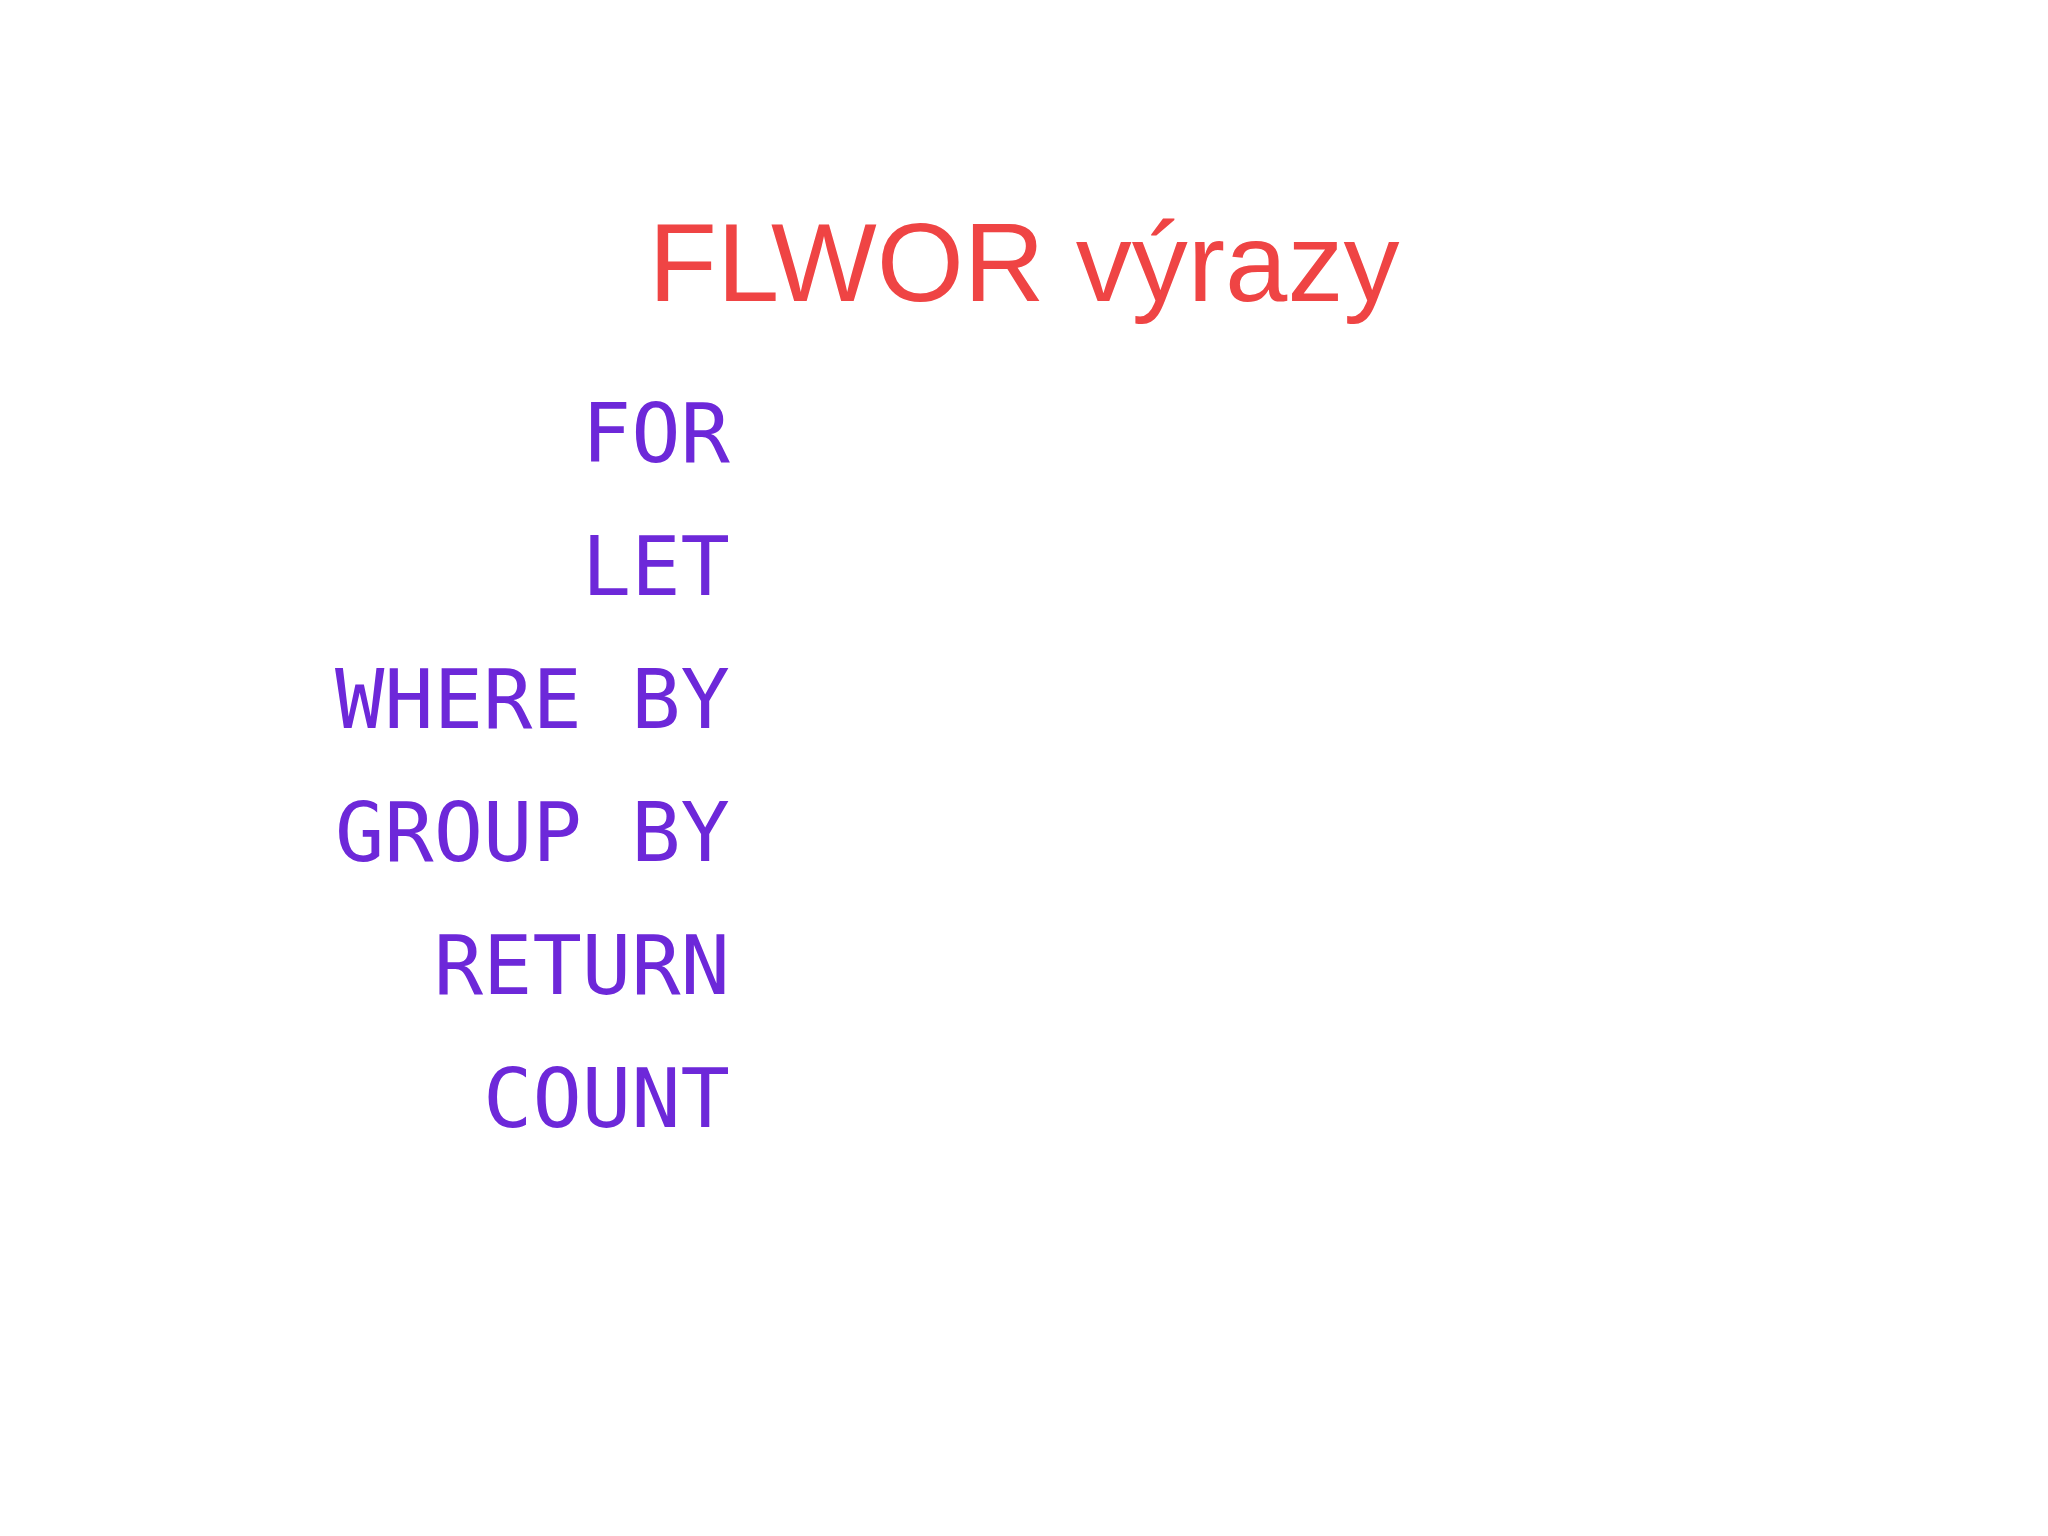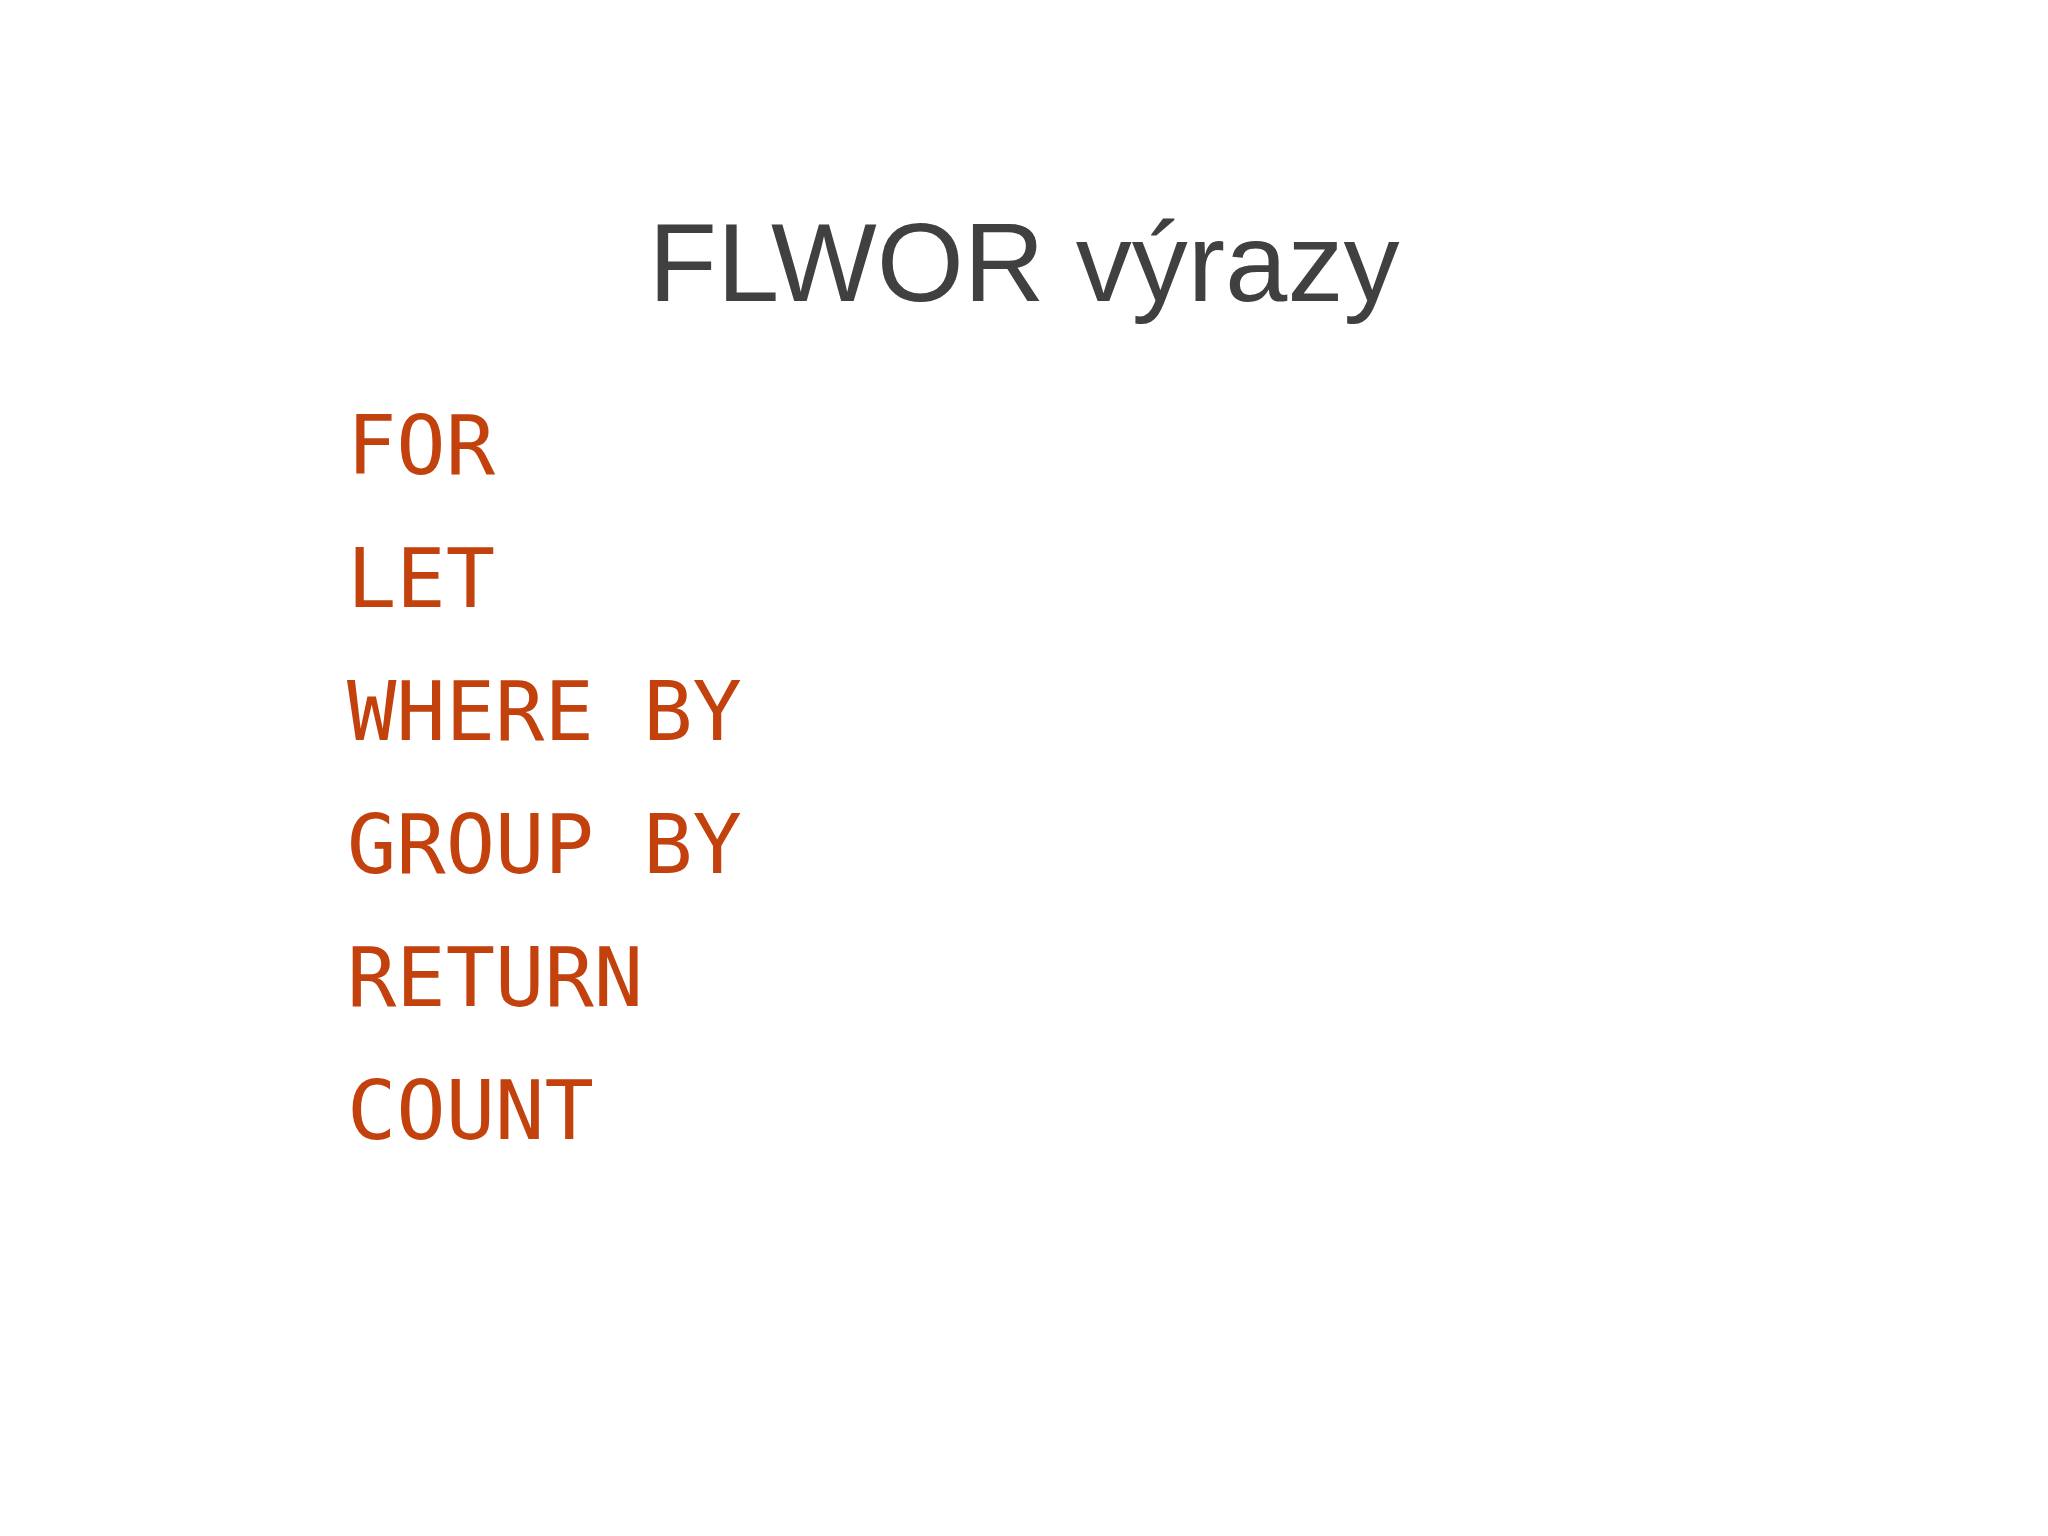--- a/index.html
+++ b/index.html
@@ -21,34 +21,35 @@
   .slide-title {
     position: absolute;
     top: 132px;
     left: 0;
     right: 0;
     text-align: center;
     font-family: "Liberation Sans", sans-serif;
     font-size: 112px;
     line-height: 1;
     font-weight: 400;
-    color: #404040;
+    color: #ef4444;
     white-space: nowrap;
   }
   .keyword-list {
     position: absolute;
     left: 335px;
     top: 367px;
-    margin: 12px;
+    margin: 0;
     padding: 0;
     list-style: none;
     font-family: "DejaVu Sans Mono", monospace;
     font-size: 82px;
     font-weight: 400;
-    color: #c2410c;
+    color: #6d28d9;
+    text-align: right;
   }
   .keyword-item {
     line-height: 133px;
     white-space: pre;
   }
 </style>
 </head>
 <body>
 
 <div class="slide">

